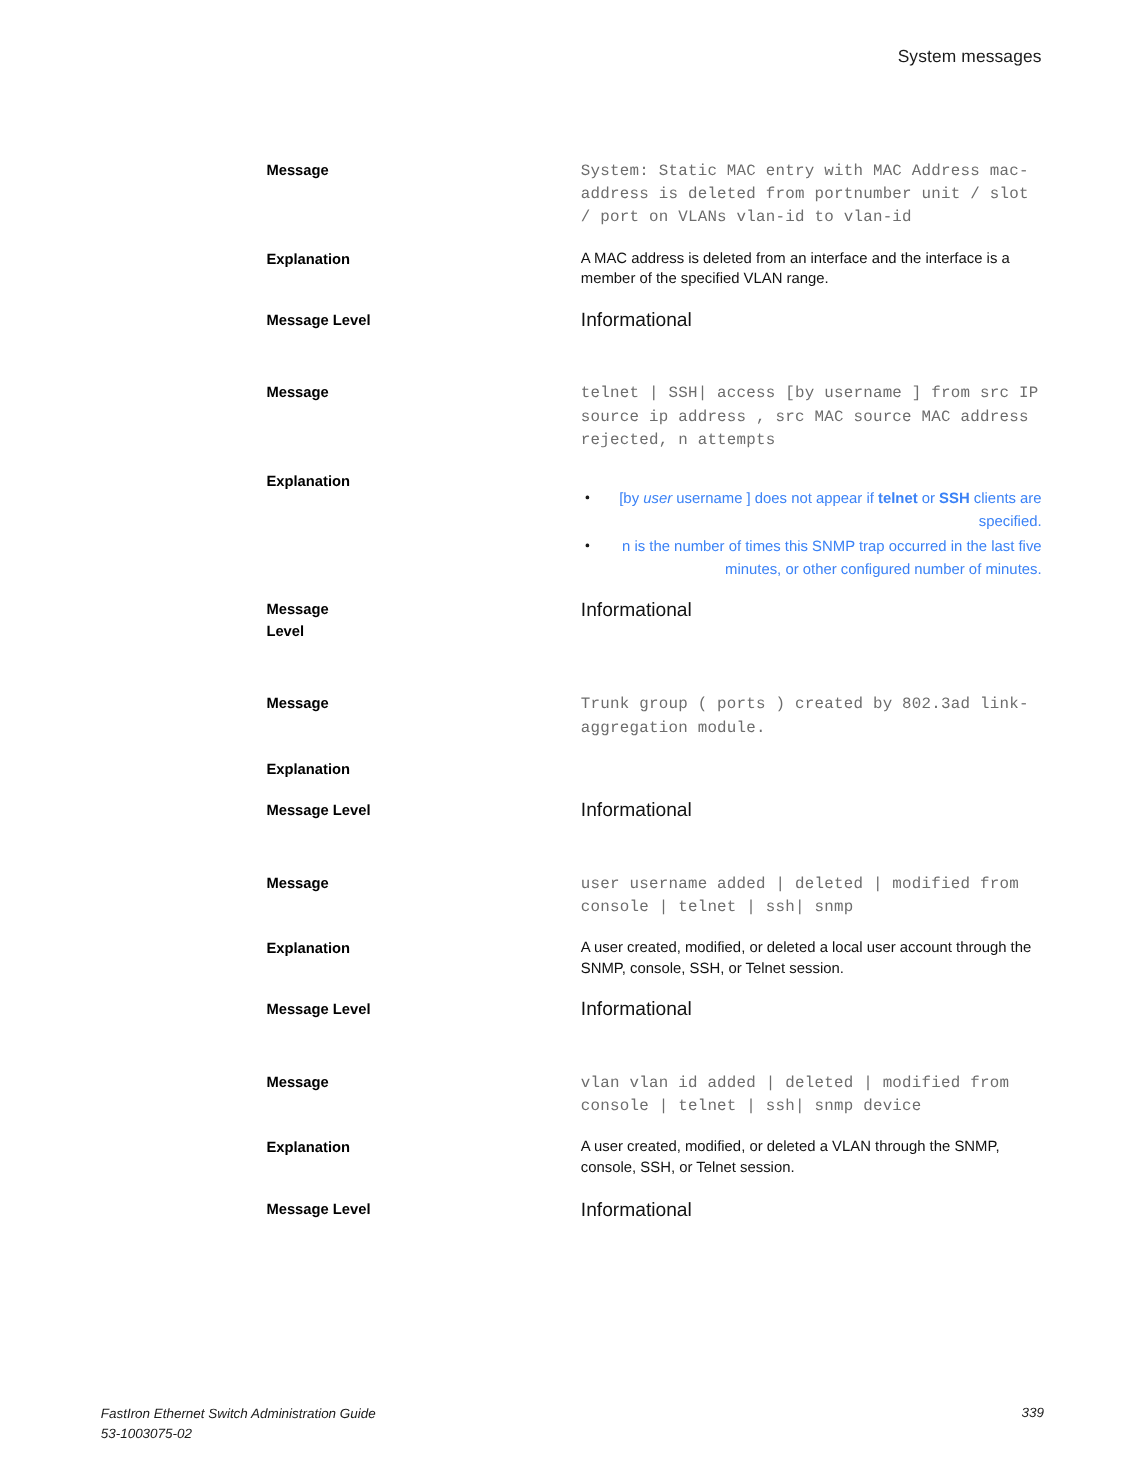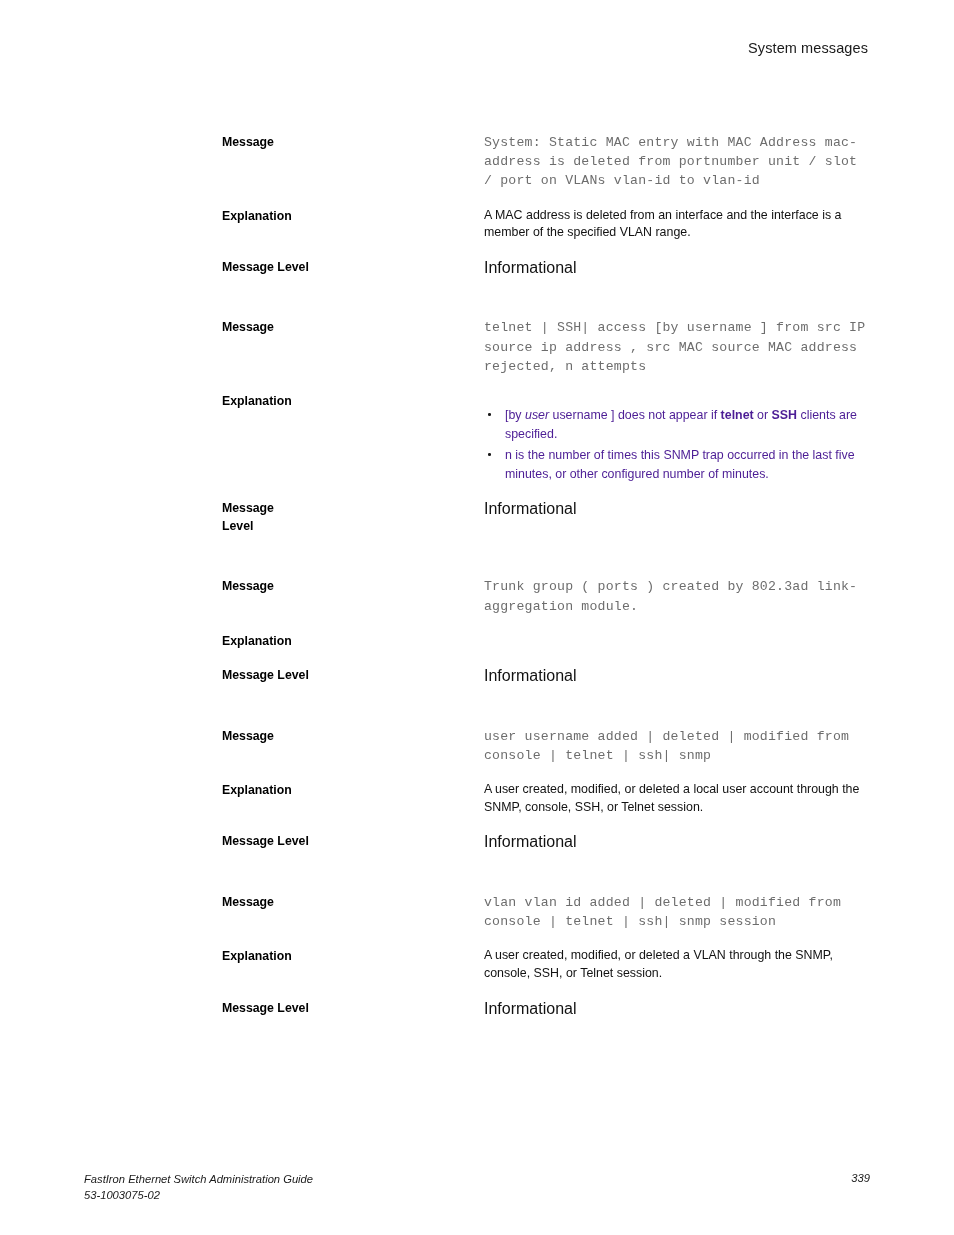--- a/index.html
+++ b/index.html
@@ -108,21 +108,22 @@
     list-style: none;
     margin: 14px 0 0 0;
     padding: 0;
   }
   ul.bullets li {
     position: relative;
     padding-left: 21px;
     margin-bottom: 3px;
     font-size: 12.4px;
     line-height: 18.6px;
-    color: #4c1d95;
+    color: #3b82f6;
+    text-align: right;
   }
   ul.bullets li:last-child {
     margin-bottom: 0;
   }
   ul.bullets li .bullet-dot {
     position: absolute;
     left: 4px;
     top: 7px;
     width: 2.6px;
     height: 2.6px;
@@ -242,21 +243,21 @@
     <div class="row">
       <div class="row-label">Message Level</div>
       <div class="row-value level-value">Informational</div>
     </div>
   </div>
 
   <div class="msg-block">
     <div class="row">
       <div class="row-label">Message</div>
       <div class="row-value">
-        <div class="mono">vlan vlan id added | deleted | modified from console | telnet | ssh| snmp session</div>
+        <div class="mono">vlan vlan id added | deleted | modified from console | telnet | ssh| snmp device</div>
       </div>
     </div>
     <div class="row">
       <div class="row-label">Explanation</div>
       <div class="row-value prose">
         <p>A user created, modified, or deleted a VLAN through the SNMP, console, SSH, or Telnet session.</p>
       </div>
     </div>
     <div class="row">
       <div class="row-label">Message Level</div>

